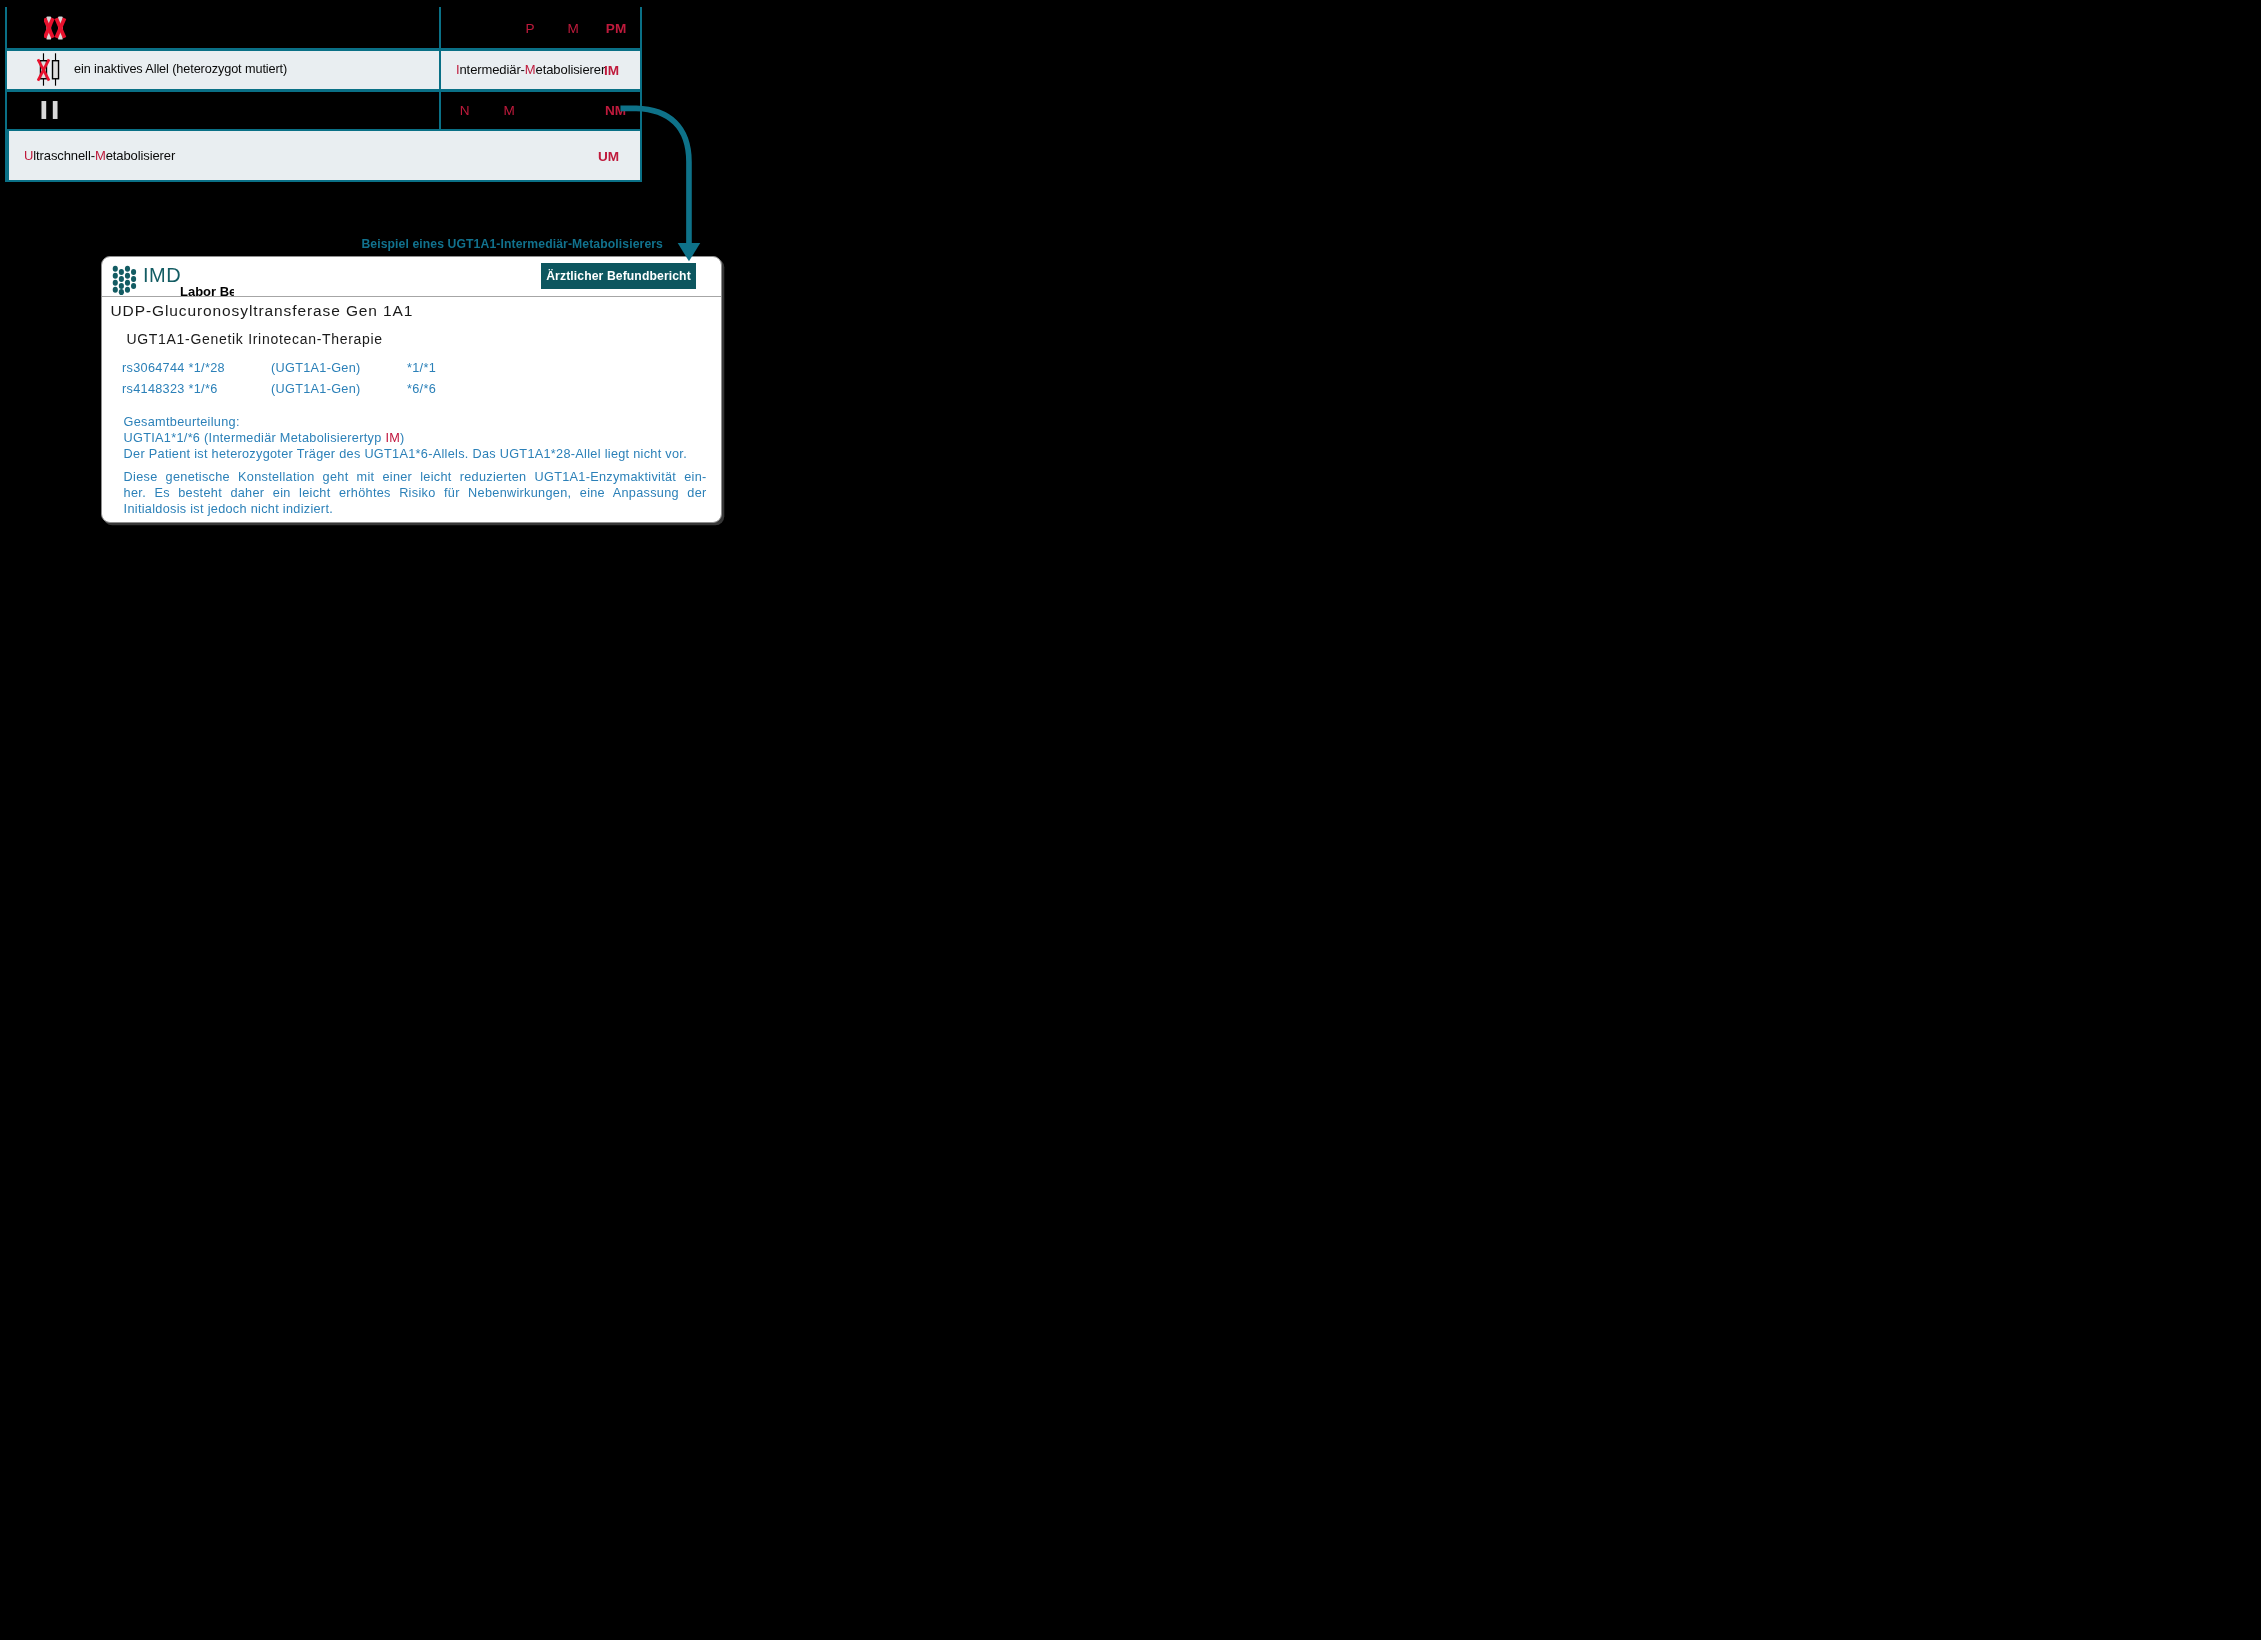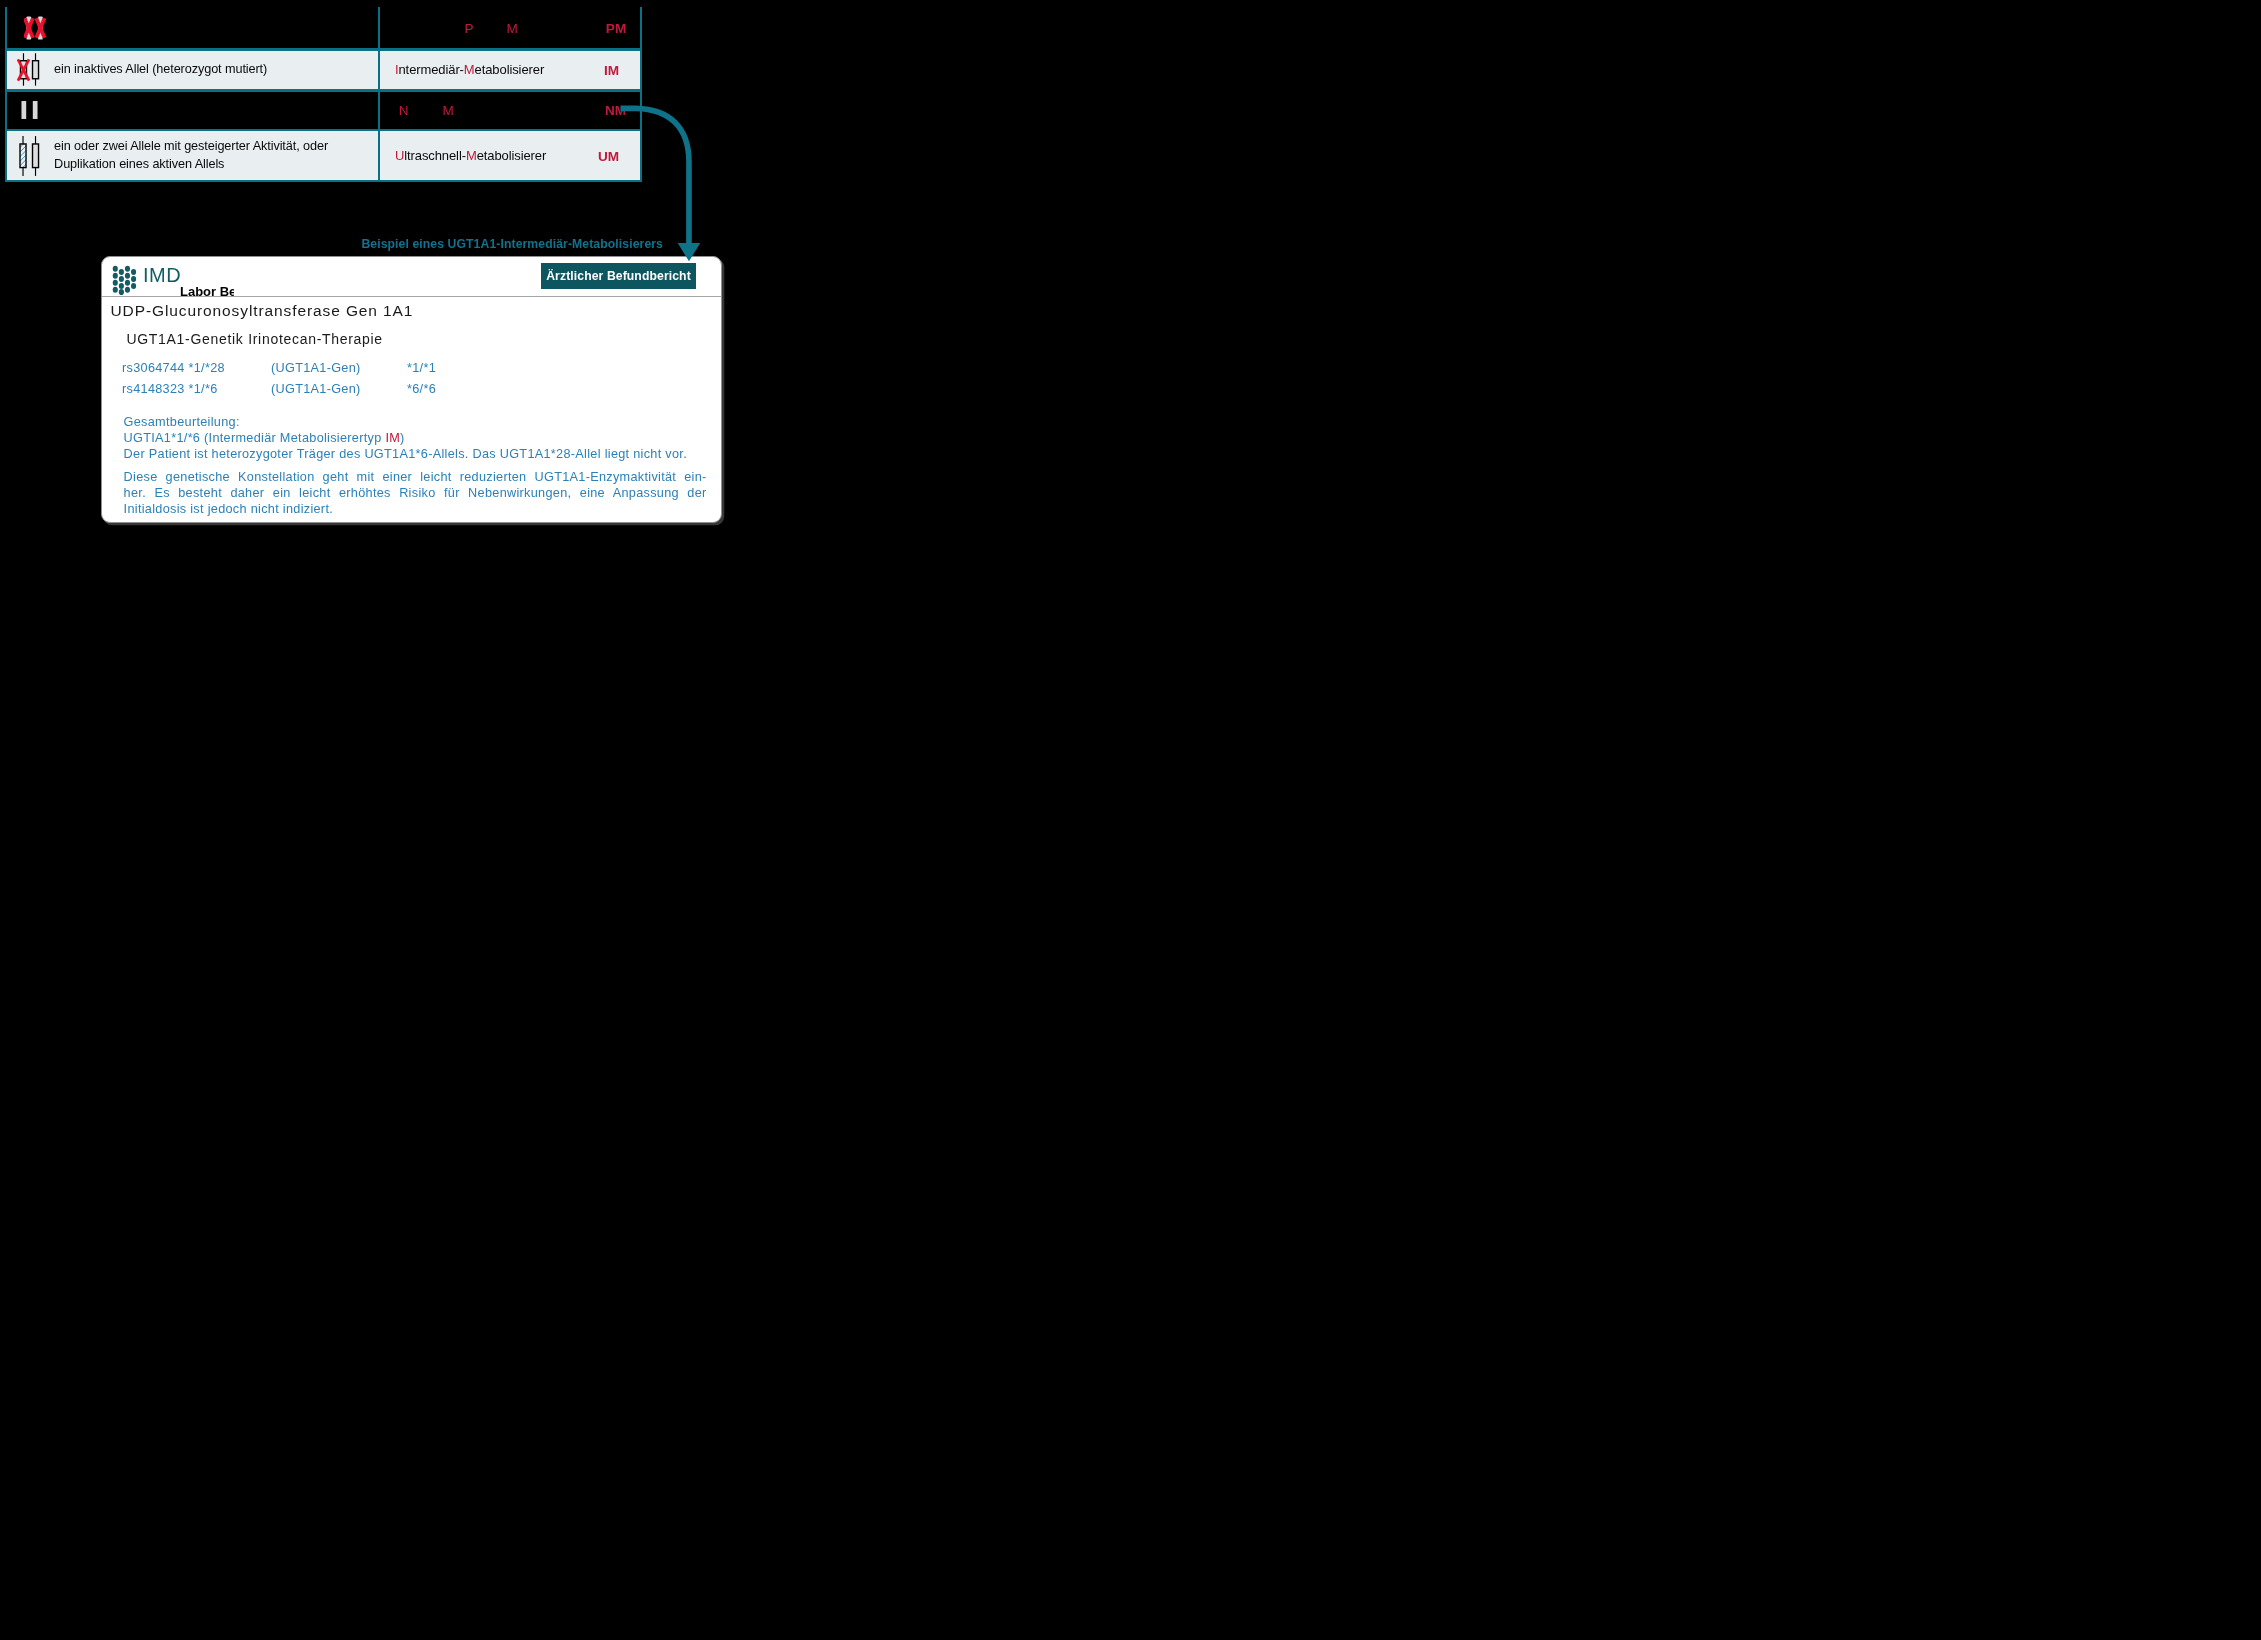--- a/index.html
+++ b/index.html
@@ -8,21 +8,21 @@
 
   
   .gtable{position:absolute;left:4.7px;top:7px;width:637px;background:#0a7086;
           padding:0 1.9px 1.9px 1.9px;box-sizing:border-box;}
   .thead{position:relative;height:41px;color:#fff;font-size:14px;font-weight:bold;}
   .th-geno{position:absolute;left:112px;top:0;height:41px;display:flex;align-items:center;}
   .th-pheno{position:absolute;left:373px;width:260px;top:0;height:41px;display:flex;
             align-items:center;justify-content:center;}
   .trow{display:flex;margin-top:2.8px;}
   .trow.first{margin-top:0;}
-  .cl{width:371px;display:flex;align-items:center;}
+  .cl{width:412px;display:flex;align-items:center;padding-left:20px;}
   .cr{flex:1;margin-left:2.8px;position:relative;display:flex;align-items:center;}
   .dark .cl,.dark .cr{background:#000;}
   .lite .cl,.lite .cr{background:#e9eef1;}
   .h88{height:41px}.h80{height:38px}.h78{height:37px}.h104{height:49px}
   .geno-text{margin-left:12.2px;font-size:12.7px;color:#0a0a0a;letter-spacing:-0.1px;
              line-height:17.4px;max-width:308px;}
   .red-letter{position:absolute;color:#bf1a3c;font-size:13.6px;font-weight:500;top:50%;
               transform:translateY(-50%);}
   .code{position:absolute;right:13.6px;top:50%;transform:translateY(-50%);
         color:#bf1a3c;font-size:13.6px;font-weight:bold;}
@@ -120,35 +120,20 @@
         </svg>
       </div>
       <div class="cr">
         <span class="red-letter" style="left:18.3px">N</span>
         <span class="red-letter" style="left:62px">M</span>
         <span class="code">NM</span>
       </div>
     </div>
 
     <div class="trow lite h104">
-      <div class="cl">
-        <svg width="25" height="40" style="margin-left:10.3px" viewBox="0 0 54 86">
-          <defs>
-            <pattern id="hatch" width="7" height="7" patternTransform="rotate(45)" patternUnits="userSpaceOnUse">
-              <rect width="7" height="7" fill="#eaf2f8"></rect>
-              <line x1="0" y1="0" x2="0" y2="7" stroke="#3e88ba" stroke-width="3"></line>
-            </pattern>
-          </defs>
-          <line x1="13" y1="0" x2="13" y2="86" stroke="#000" stroke-width="2.5"></line>
-          <line x1="40" y1="0" x2="40" y2="86" stroke="#000" stroke-width="2.5"></line>
-          <rect x="6.5" y="17" width="13" height="51" fill="url(#hatch)" stroke="#000" stroke-width="3"></rect>
-          <rect x="33.5" y="17" width="13" height="51" fill="#dedede" stroke="#000" stroke-width="3"></rect>
-        </svg>
-        <div class="geno-text">ein oder zwei Allele mit gesteigerter Aktivität, oder Duplikation eines aktiven Allels</div>
-      </div>
       <div class="cr">
         <span class="pheno-word"><span class="ini">U</span><span>ltraschnell-</span><span class="ini">M</span><span>etabolisierer</span></span>
         <span class="code">UM</span>
       </div>
     </div>
   </div>
 
   <div class="caption">Beispiel eines UGT1A1-Intermediär-Metabolisierers</div>
 
   <div class="card">

